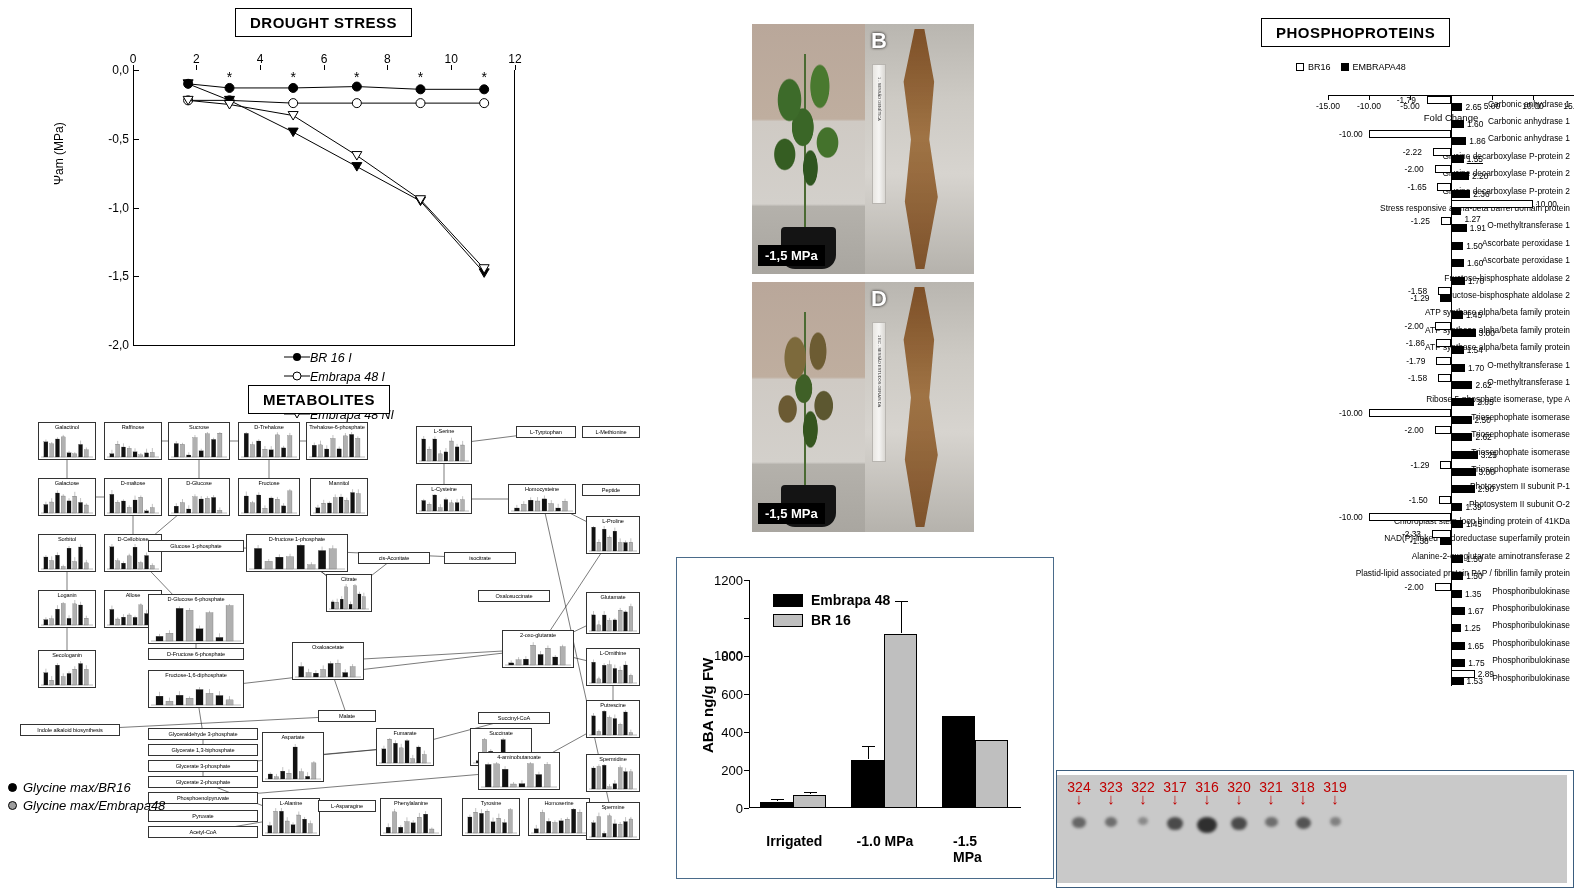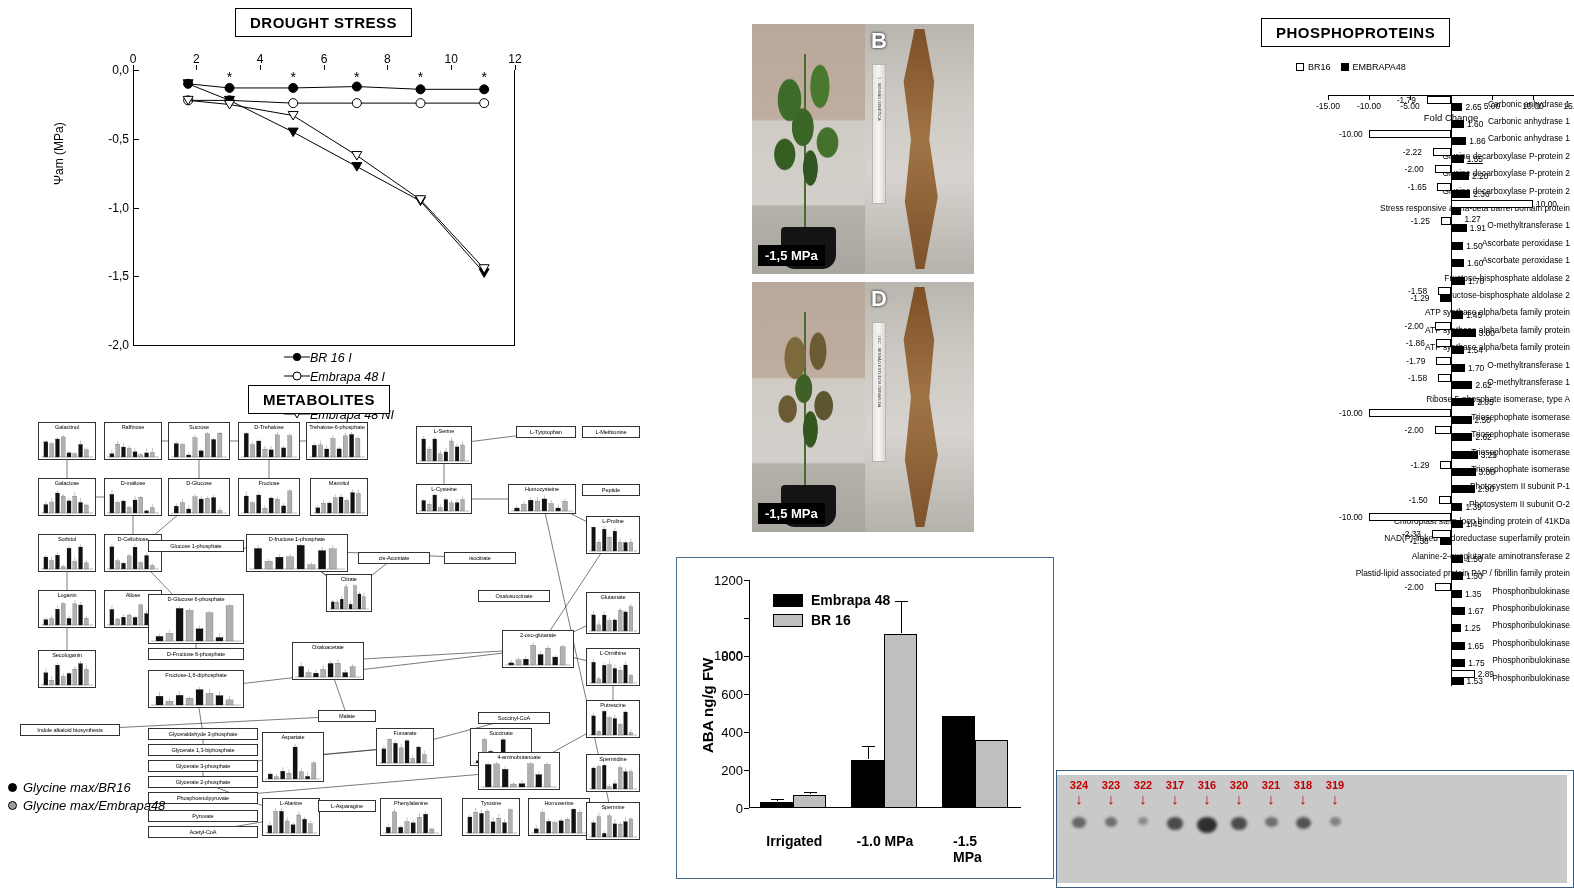--- a/index.html
+++ b/index.html
@@ -175,21 +175,21 @@
   #pp-axis-title { position:absolute; top:17px; width:100%; text-align:center; font-size:9.5px; }
 
   
   #tk-panel {
     position:absolute; left:1056px; top:770px; width:518px; height:118px;
     border:1px solid #3b5d7d; background:#fff; display:flex;
   }
   #tk-caption { width:200px; padding:10px 8px 0 12px; font-weight:bold; font-size:15px; line-height:1.22; }
   #tk-gel { position:relative; flex:1; margin:4px 6px 4px 0; background:#c9c9c9; overflow:hidden; }
   .tk-spot { position:absolute; border-radius:50%; filter:blur(1.6px); }
-  .tk-num { position:absolute; color:#c00000; font-weight:bold; font-size:11px; transform:translateX(-50%); }
+  .tk-num { position:absolute; color:#c00000; font-weight:normal; font-size:14px; transform:translateX(-50%); }
   .tk-arrow { position:absolute; color:#c00000; font-size:15px; transform:translateX(-50%); line-height:1; }
 </style>
 </head>
 <body>
 
 <div id="drought-panel">
   <div id="drought-title-wrap">
     <div class="panel-title">DROUGHT STRESS</div>
   </div>
 

